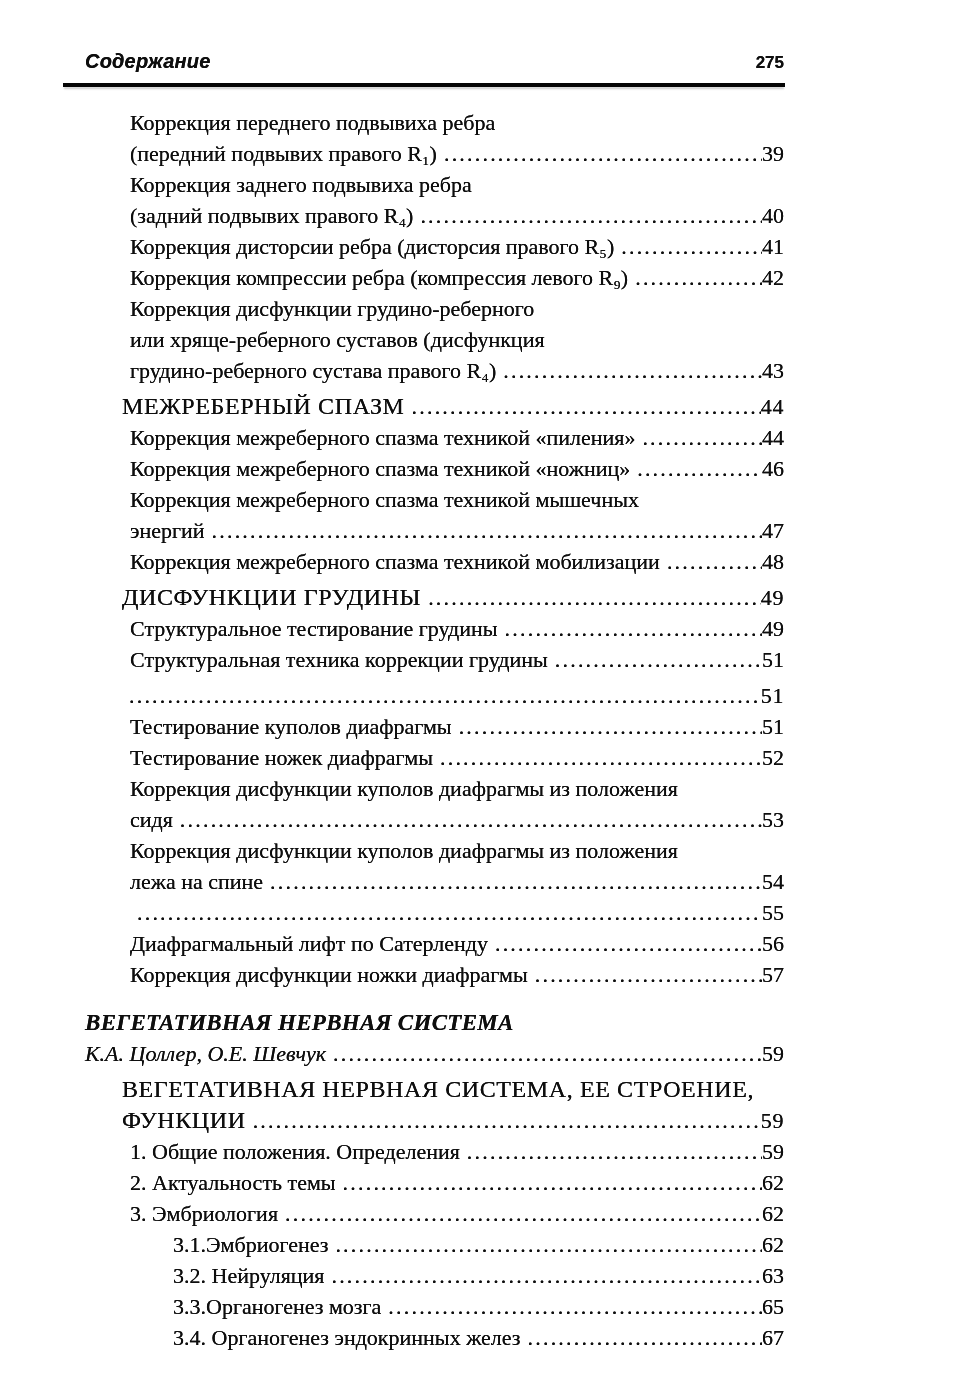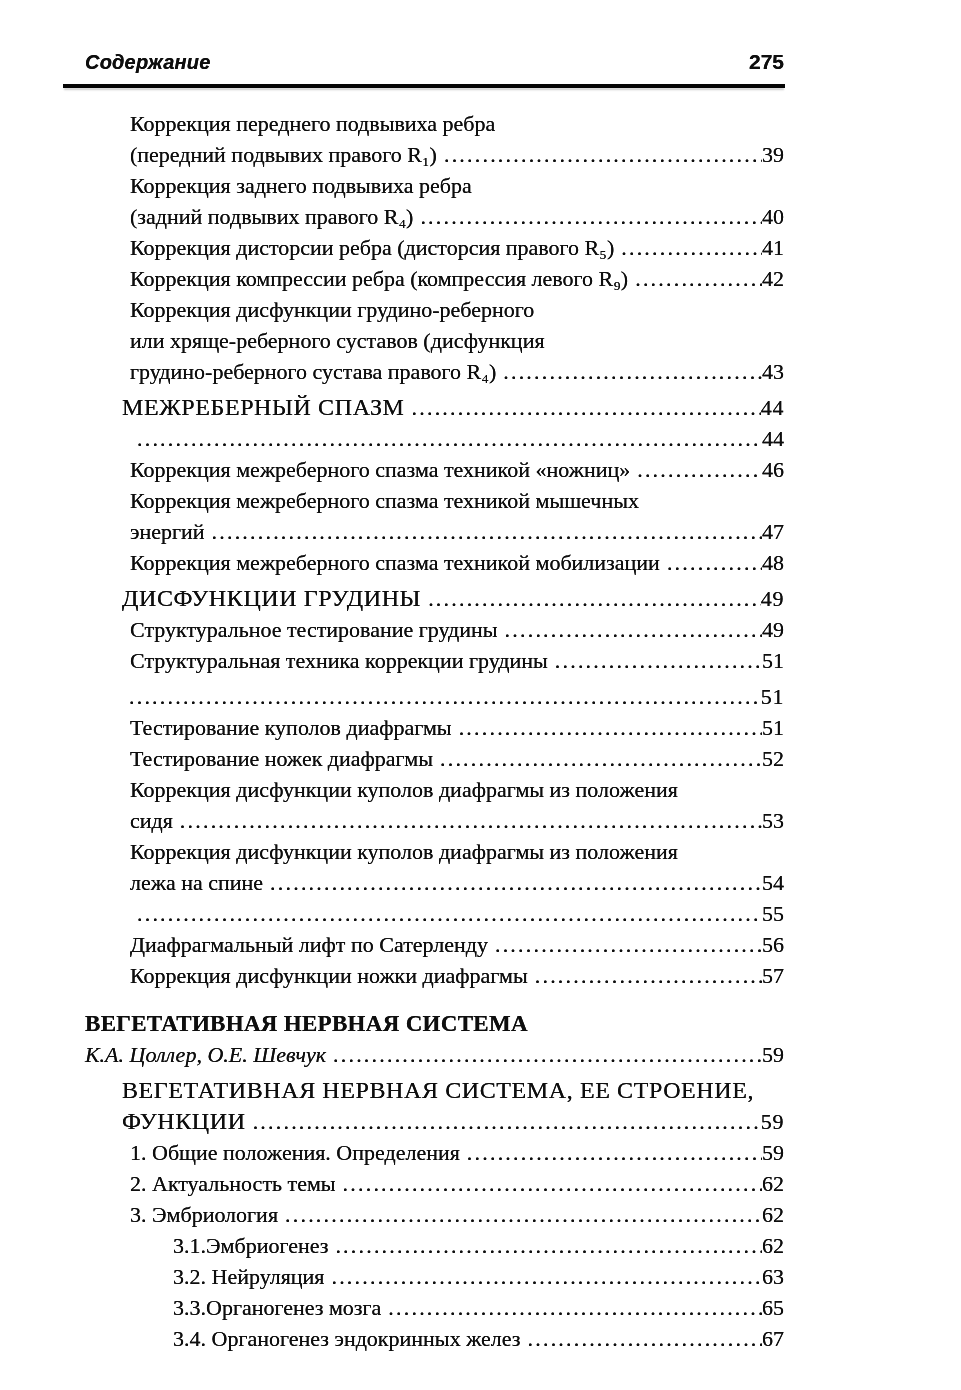--- a/index.html
+++ b/index.html
@@ -29,21 +29,21 @@
     font-family: "Liberation Sans", "DejaVu Sans", sans-serif;
     text-shadow: 0 0 0.5px currentColor;
   }
   .head-title {
     font-size: 20px;
     font-weight: bold;
     font-style: italic;
     letter-spacing: 0.2px;
   }
   .head-num {
-    font-size: 21px;
+    font-size: 17px;
     font-weight: bold;
   }
   .head-rule {
     height: 4px;
     background: #050505;
     margin: 10px -1px 0 -22px;
     box-shadow: 0 3px 2px -1px rgba(0,0,0,0.22);
   }
 
   
@@ -74,21 +74,21 @@
   .pagenum {
     white-space: nowrap;
     font-size: 22px;
     font-style: normal;
   }
 
   
   .entry.section { margin-left: 37px; font-size: 24px; letter-spacing: 0.6px; margin-top: 5px; }
   .entry.sub     { margin-left: 45px; }
   .entry.subsub  { margin-left: 88px; }
-  .entry.chapter { margin-left: 0; font-size: 23px; font-weight: bold; letter-spacing: 0.3px; margin-top: 17px; }
+  .entry.chapter { margin-left: 0; font-size: 23px; font-weight: bold; letter-spacing: 0.3px; margin-top: 17px; font-style: italic; }
   .entry.authors { margin-left: 0; font-style: italic; }
 </style>
 </head>
 <body>
 
 <div class="page">
 
   <header class="running-head">
     <span class="head-title">Содержание</span>
     <span class="head-num">275</span>
@@ -146,20 +146,21 @@
       </div>
       <div class="entry section">
         <div class="line">
           <span class="label">МЕЖРЕБЕРНЫЙ СПАЗМ</span>
           <span class="leader">..........................................................................................................................................................................</span>
           <span class="pagenum">44</span>
         </div>
       </div>
       <div class="entry sub">
         <div class="line">
+          <span class="label">Коррекция межреберного спазма техникой «пиления»</span>
           <span class="leader">..........................................................................................................................................................................</span>
           <span class="pagenum">44</span>
         </div>
       </div>
       <div class="entry sub">
         <div class="line">
           <span class="label">Коррекция межреберного спазма техникой «ножниц»</span>
           <span class="leader">..........................................................................................................................................................................</span>
           <span class="pagenum">46</span>
         </div>

